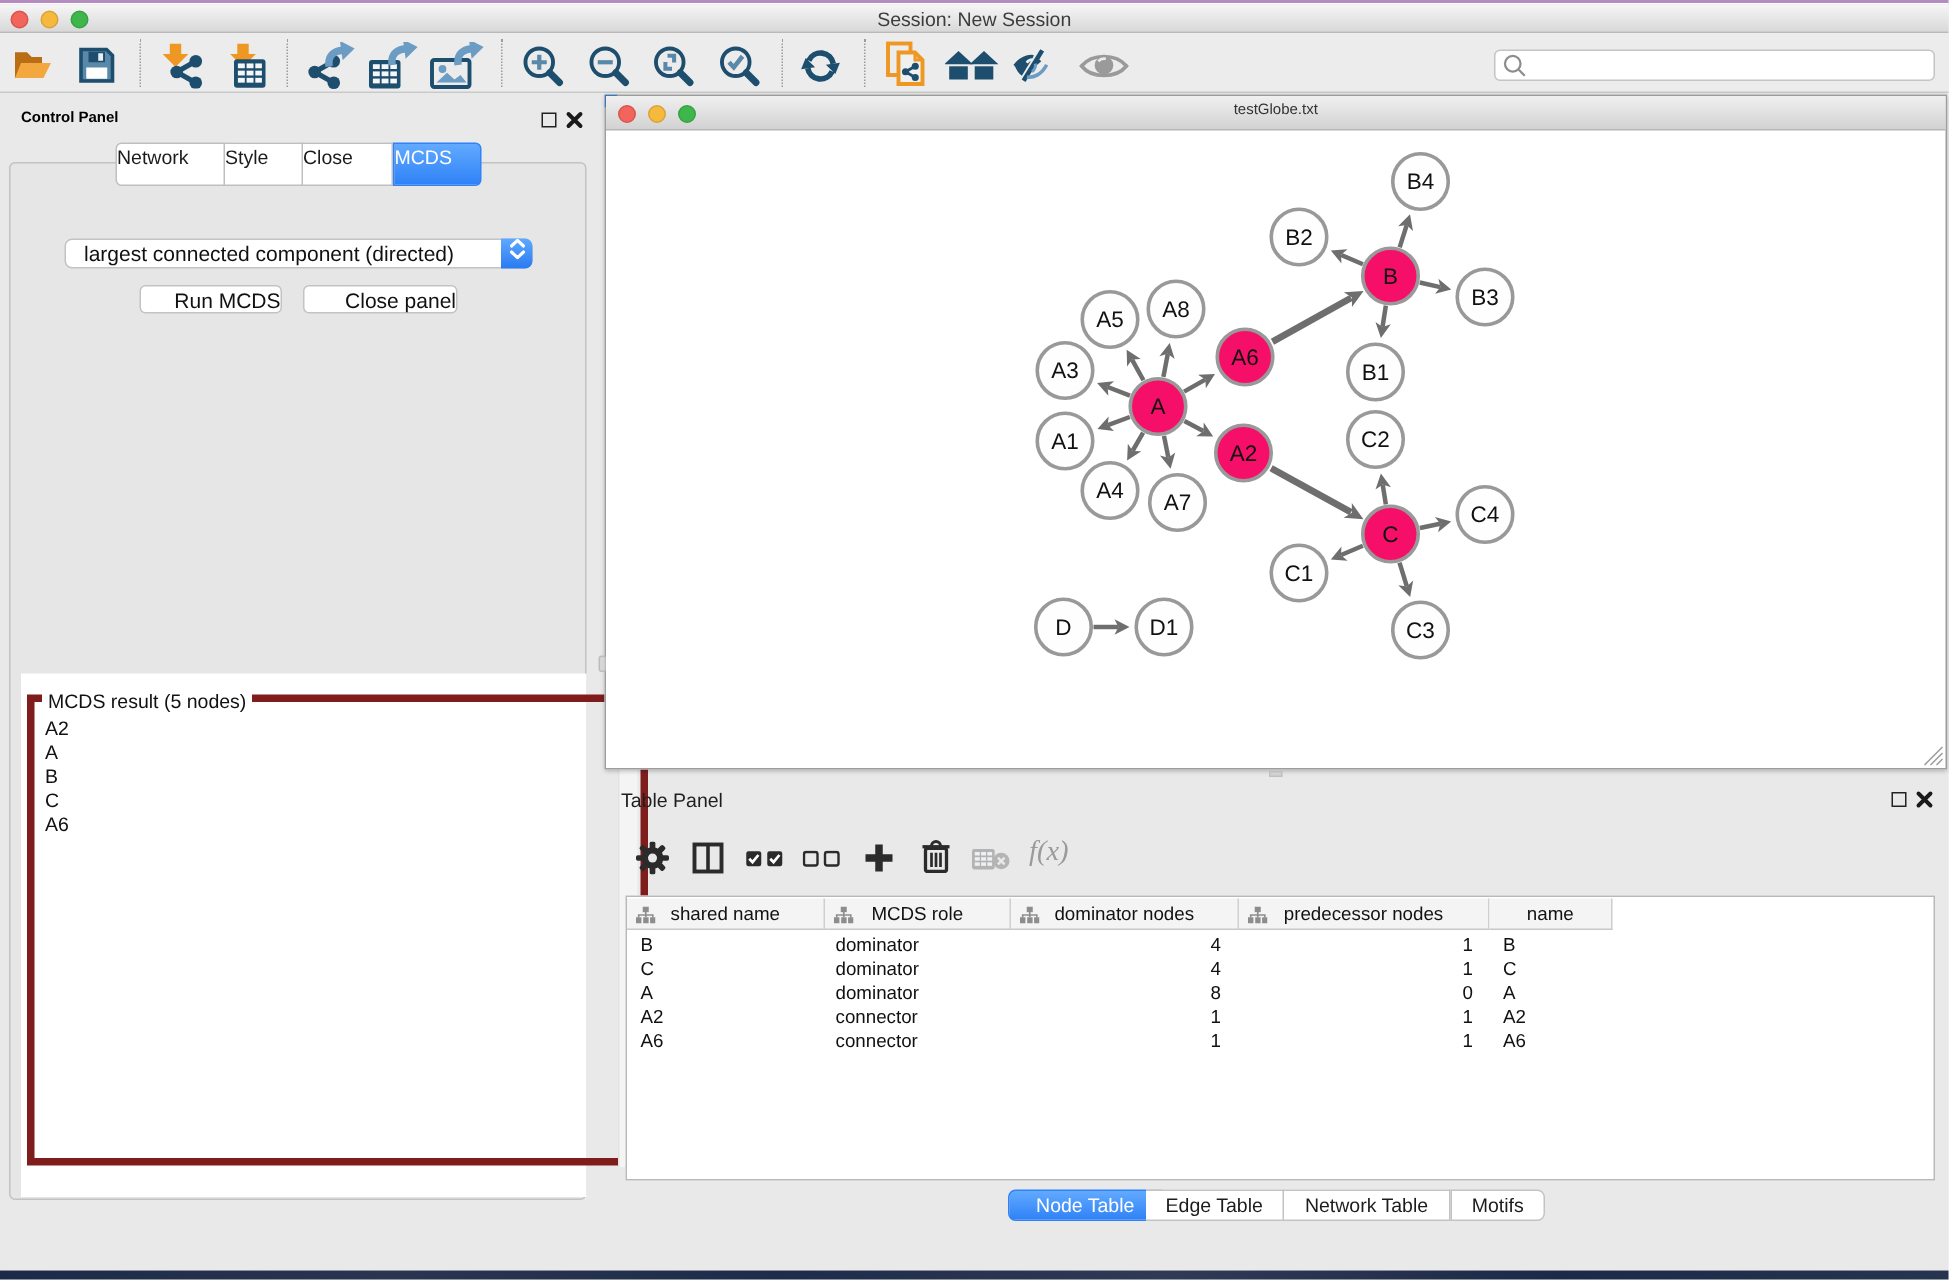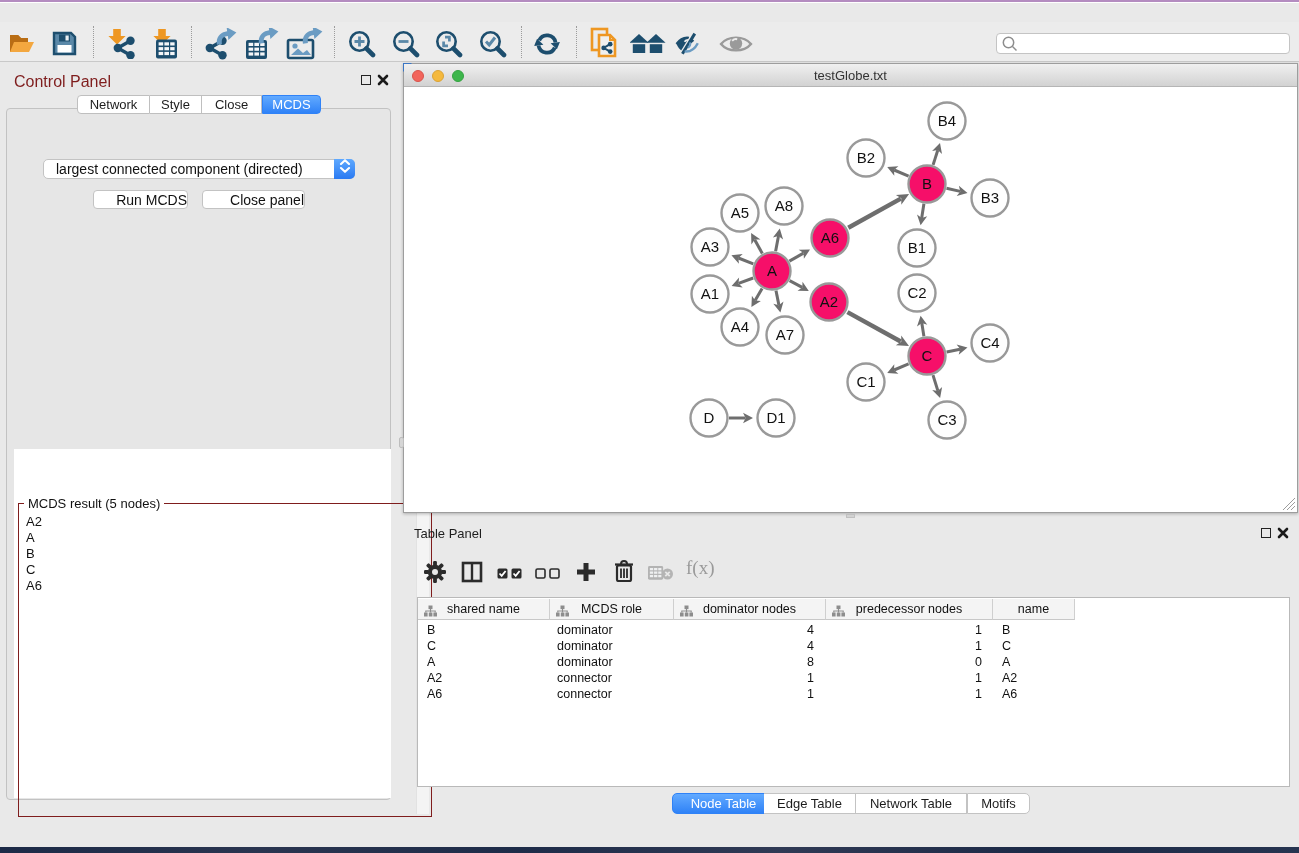--- a/index.html
+++ b/index.html
@@ -5,57 +5,63 @@
 #desk-top { position:absolute; left:0; top:0; width:1299px; height:3px; background:#b48cc0; border-bottom:1px solid #fff; }
 #app { position:absolute; left:0; top:3px; width:1299px; height:844px; background:#e9e9e9; }
 #titlebar { position:absolute; left:0; top:0; width:1299px; height:19px; background:linear-gradient(#f6f6f6,#d8d8d8); border-bottom:1px solid #b9b9b9; }
 #titlebar .title { position:absolute; left:0; right:0; top:2px; text-align:center; font-size:13px; color:#3c3c3c; }
 .tl { position:absolute; border-radius:50%; border:1px solid; }
 #toolbar { position:absolute; left:0; top:19px; width:1299px; height:40px; background:#ececec; border-bottom:1px solid #c9c9c9; }
 .tsep { position:absolute; top:4px; height:32px; width:0; border-left:1px dotted #9c9c9c; }
 #search { position:absolute; left:996px; top:11px; width:294px; height:21px; background:#fff; border:1px solid #c4c4c4; border-radius:4px; }
 #search svg { margin:1px 0 0 4px; }
 
-#cp-title { position:absolute; left:14px; top:70px; font-size:16px; color:#7f1d1d; }
+#cp-title { position:absolute; left:14px; top:70px; font-size:10px; color:#000000;font-weight:bold; }
 .winbtn { position:absolute; color:#222; }
 #cp-tabs { position:absolute; left:77px; top:92px; height:19px; }
-.tab { position:absolute; top:0; height:19px; background:#fff; border:1px solid #bfbfbf; color:#1c1c1c; font-size:13px; text-align:center; line-height:18px; }
+.tab { position:absolute; top:0; height:29px; background:#fff; border:1px solid #bfbfbf; color:#1c1c1c; font-size:13px; line-height:18px; }
 .tab.sel { background:linear-gradient(#62aaff,#2f82f7); border-color:#2f82f7; color:#fff; }
 #cp-pane { position:absolute; left:6px; top:105px; width:385px; height:692px; border:1px solid #c2c2c2; border-radius:4px; background:#e6e6e6; }
 #opt-label { position:absolute; left:0; width:392px; top:133px; text-align:center; font-size:14px; color:#1a1a1a; }
 #dropdown { position:absolute; left:43px; top:156px; width:312px; height:20px; background:#fff; border:1px solid #c3c3c3; border-radius:5px; font-size:14px; color:#111; padding-left:12px; line-height:19px; }
 #spinner { position:absolute; right:-1px; top:-1px; width:21px; height:20px; background:linear-gradient(#5fa9ff,#2a7af2); border-radius:0 5px 5px 0; text-align:center; }
 .btn { position:absolute; height:19px; background:#fff; border:1px solid #c3c3c3; border-radius:4px; font-size:14px; color:#111; text-align:right; line-height:18px; }
 #results { position:absolute; left:14px; top:446px; width:377px; height:349px; background:#fff; }
-#groupbox { position:absolute; left:4px; top:14px; width:414px; height:314px; border:1px solid #7f1d1d;margin-top:40px; }
+#groupbox { position:absolute; left:4px; top:14px; width:414px; height:314px; border:5px solid #7f1d1d; }
 #gb-label { position:absolute; left:5px; top:-8px; background:#fff; padding:0 4px; font-size:13px; color:#111; }
 #gb-scroll { position:absolute; right:2px; top:2px; width:13px; height:308px; background:#f4f4f4; border-left:1px solid #e2e2e2; }
 .li { position:absolute; left:7px; font-size:13px; color:#111; }
 
 #netwin { position:absolute; left:403px; top:60px; width:895px; height:450px; background:#fff; border:1px solid #9d9d9d; box-shadow:0 1px 3px rgba(0,0,0,0.25); }
 #nw-title { position:absolute; left:0; top:0; right:0; height:23px; background:linear-gradient(#f0f0f0,#d2d2d2); border-bottom:1px solid #b5b5b5; }
-#nw-title .t { position:absolute; left:0; right:0; top:4px; text-align:center; font-size:13px; color:#333; }
+#nw-title .t { position:absolute; left:0; right:0; top:4px; text-align:center; font-size:10px; color:#333; }
 
 #tp-title { position:absolute; left:414px; top:523px; font-size:13px; color:#1e1e1e; }
 #tbl { position:absolute; left:417px; top:594px; width:873px; height:190px; background:#fff; border:1px solid #b9b9b9; }
 .hcell { position:absolute; top:596px; height:21px; background:#f4f4f4; border-right:1px solid #cfcfcf; border-bottom:1px solid #c8c8c8; }
 .hicon { position:absolute; left:6px; top:4px; }
 .hlab { position:absolute; left:0; right:0; top:3px; text-align:center; font-size:12.5px; color:#111; }
 .trow { position:absolute; height:16px; font-size:12.5px; color:#111; }
 .trow span { position:absolute; top:0; }
 .seg { position:absolute; top:790px; height:21px; background:#fff; border:1px solid #c3c3c3; font-size:13px; color:#1c1c1c; text-align:center; line-height:20px; }
 .seg.sel { background:linear-gradient(#62aaff,#2f82f7); border-color:#2f82f7; color:#fff; }
 
 #statusbar { position:absolute; left:0; top:816px; width:1299px; height:28px; background:#ececec; border-top:1px solid #c9c9c9; }
 #listbtn { position:absolute; left:9px; top:5px; width:28px; height:20px; background:#f7f7f7; border:1px solid #b9b9b9; text-align:center; padding-top:3px; }
 #membtn { position:absolute; right:10px; top:3px; width:75px; height:23px; background:#f6f6f6; border:1px solid #b2b2b2; font-size:12px; color:#111; text-align:center; line-height:21px; }
 #desk-bottom { position:absolute; left:0; top:847px; width:1299px; height:6px; background:linear-gradient(90deg,#1c2a47,#2a3550 20%,#1e2c49 40%,#303a55 60%,#1c2a47 80%,#263450); }
 </style></head><body>
 <div id="desk-top"></div>
 <div id="app">
+  <div id="titlebar">
+      <div class="tl" style="left:7px;top:4px;width:12.4px;height:12.4px;background:#f2655c;border-color:#d8544c"></div>
+      <div class="tl" style="left:27px;top:4px;width:12.4px;height:12.4px;background:#f5b93d;border-color:#dba336"></div>
+      <div class="tl" style="left:47px;top:4px;width:12.4px;height:12.4px;background:#3eb64c;border-color:#35a342"></div>
+      <div class="title">Session: New Session</div>
+    </div>
   <div id="toolbar">
       <div class="tsep" style="left:93px"></div>
       <div class="tsep" style="left:191px"></div>
       <div class="tsep" style="left:334px"></div>
       <div class="tsep" style="left:521px"></div>
       <div class="tsep" style="left:576px"></div>
       <div style="position:absolute;left:8px;top:10px"><svg width="28" height="24" viewBox="0 0 28 24" style="">
 <path d="M2 3 h8 l3 3 h7 v4 h-18 z" fill="#b96d14"></path>
 <path d="M2 3 h8 l3 3 h7 v14 h-18 z" fill="#b96d14"></path>
 <path d="M6 10 h20 l-5 10 h-19 z" fill="#f3a73f"></path>
@@ -401,21 +407,21 @@
               <rect x="14.2" y="7.6" width="4.4" height="3.2"></rect>
 <rect x="2.6" y="12.4" width="4.6" height="3.2"></rect>
               <rect x="8.4" y="12.4" width="4.6" height="3.2"></rect>
               <rect x="14.2" y="12.4" width="4.4" height="3.2"></rect>
 </g>
           </g>
           <circle cx="19.5" cy="10" r="5.5" fill="#8a8a8a"></circle>
 <path d="M17.3 7.8 l4.4 4.4 M21.7 7.8 l-4.4 4.4" stroke="#e9e9e9" stroke-width="1.7"></path>
         </g>
       </svg></div>
-    <div style="position:absolute;left:686px;top:554px;font-family:'Liberation Serif',serif;font-size:19px;color:#9a9a9a">f(x)</div>
+    <div style="position:absolute;left:686px;top:554px;font-family:'Liberation Serif',serif;font-style:italic;font-size:19px;color:#9a9a9a">f(x)</div>
   <div id="tbl"></div>
   <div class="hcell" style="left:418px;width:132px">
       <span class="hicon"><svg width="13" height="12" viewBox="0 0 13 12" style="">
           <g fill="#8d8d8d">
             <rect x="4.5" y="0.5" width="4" height="3.6"></rect>
 <rect x="0" y="7.5" width="3.6" height="4"></rect>
             <rect x="4.8" y="7.5" width="3.6" height="4"></rect>
             <rect x="9.4" y="7.5" width="3.6" height="4"></rect>
 <path d="M6.5 4 v2 M1.8 7.5 v-1.5 h9.4 v1.5 M6.5 6 v1.5" stroke="#8d8d8d" stroke-width="1.1" fill="none"></path>
           </g>

